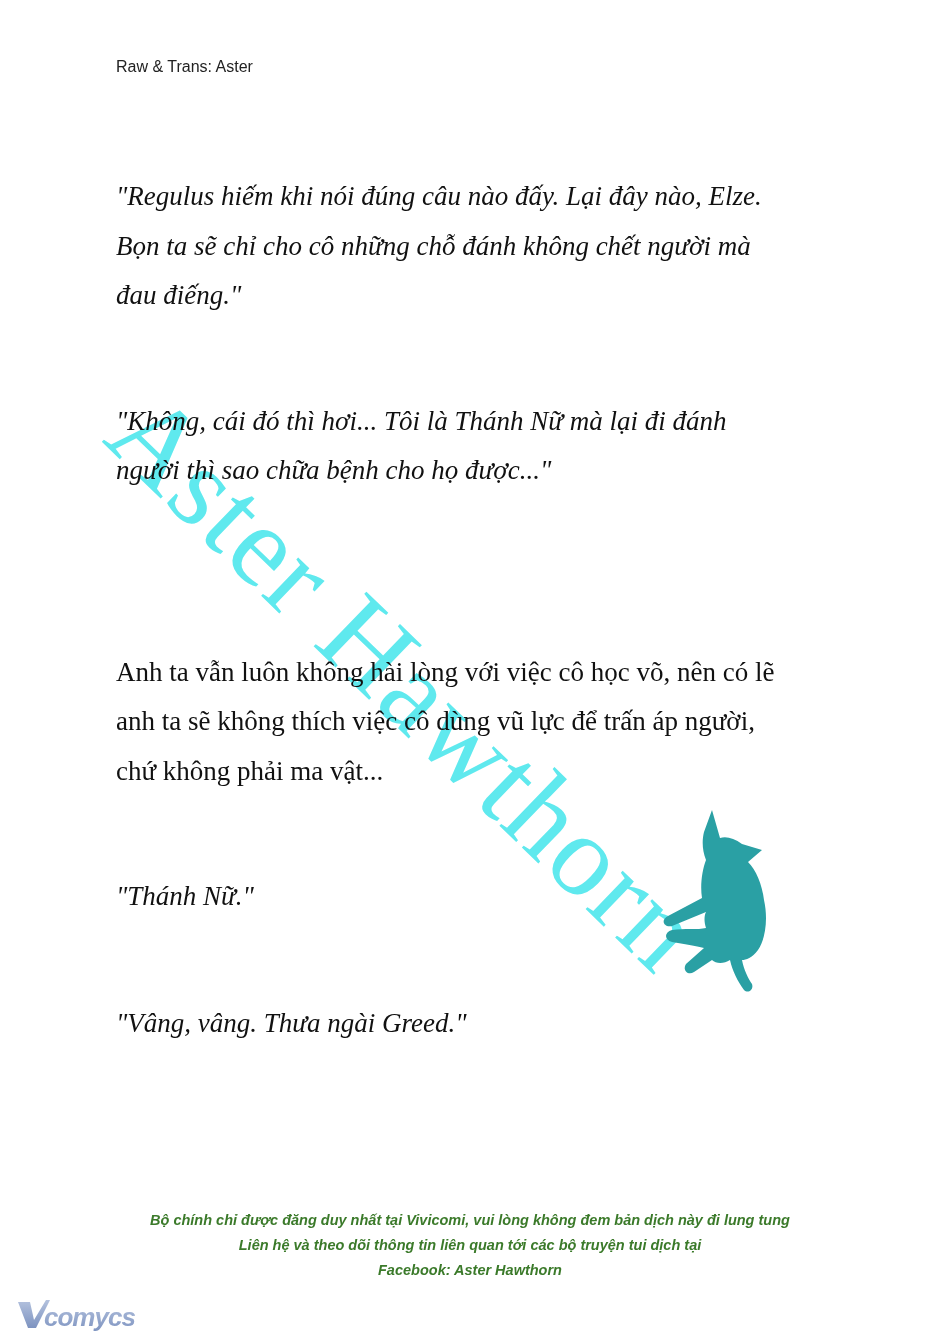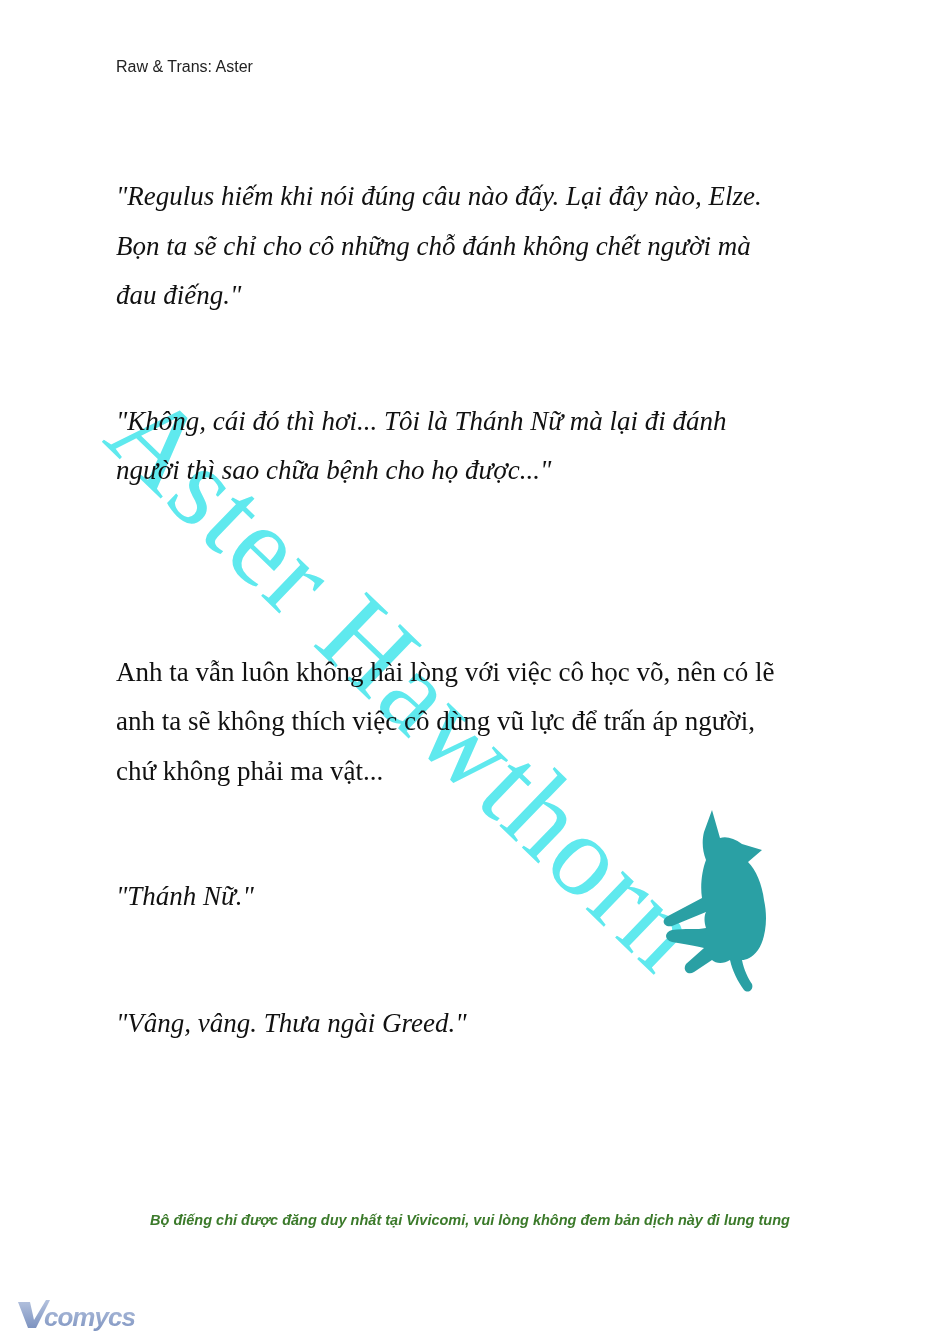--- a/index.html
+++ b/index.html
@@ -145,21 +145,23 @@
       C 54 122, 54 116, 56 112
       L 22 126
       C 14 128, 10 120, 18 116
       L 52 98
       C 50 86, 52 70, 56 60
       C 52 50, 52 40, 54 32
       Z"></path>
   </svg>
 
   <div class="footer-note">
-    <div>Bộ điếng chỉ được đăng duy nhất tại Vivicomi, vui lòng không đem bản dịch này đi lung tung</div>
+    <div>Bộ chính chỉ được đăng duy nhất tại Vivicomi, vui lòng không đem bản dịch này đi lung tung</div>
+    <div>Liên hệ và theo dõi thông tin liên quan tới các bộ truyện tui dịch tại</div>
+    <div>Facebook: Aster Hawthorn</div>
   </div>
 
   <svg class="logo" viewBox="0 0 130 38" xmlns="http://www.w3.org/2000/svg">
     <defs>
       <linearGradient id="lg" x1="0" y1="0" x2="0" y2="1">
         <stop offset="0" stop-color="#b4c2de"></stop>
         <stop offset="1" stop-color="#7d93c0"></stop>
       </linearGradient>
     </defs>
     <path d="M 2 6 L 14 6 L 18 24 L 30 4 L 34 4 L 20 32 L 12 32 Z" fill="url(#lg)"></path>

